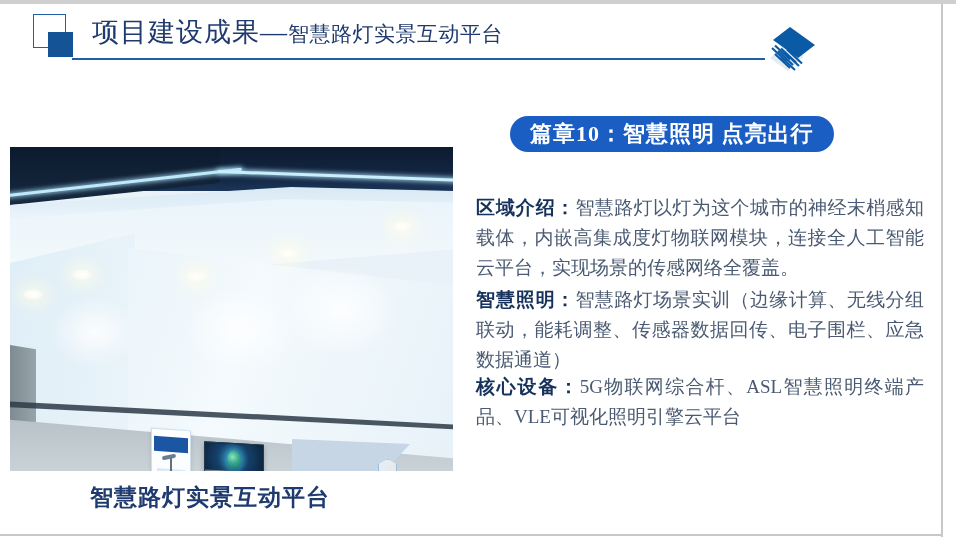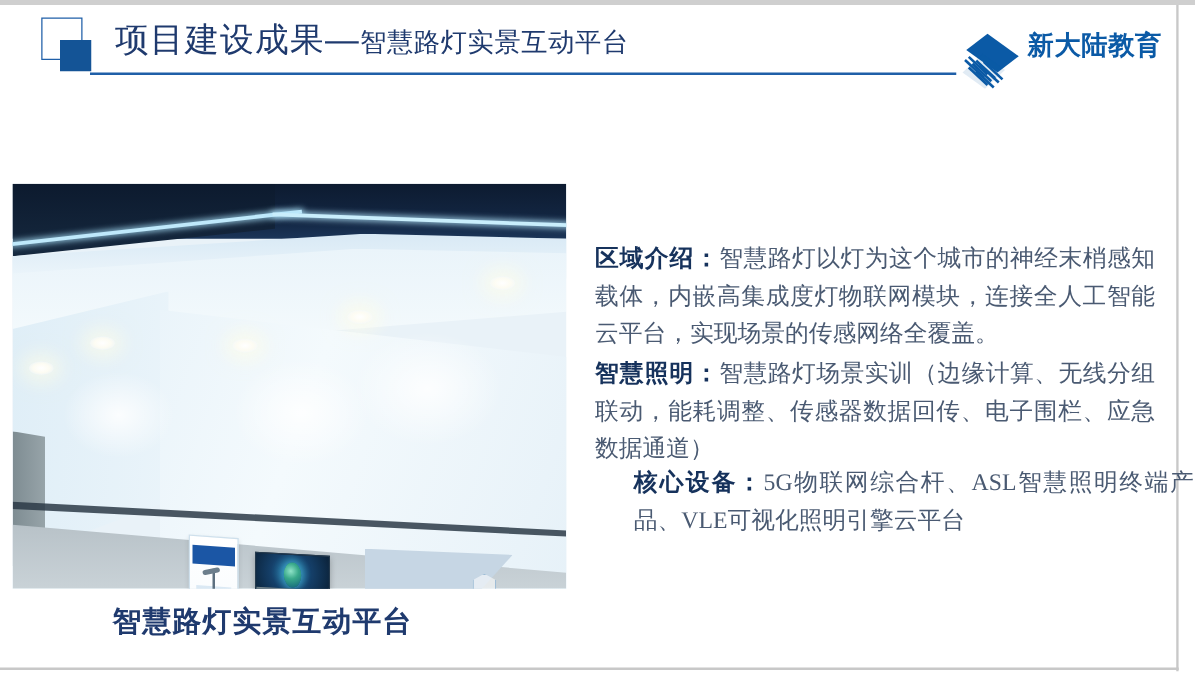--- a/index.html
+++ b/index.html
@@ -63,21 +63,21 @@
   }
   .slide-title {
     position: absolute;
     left: 92px; top: 19px;
     white-space: nowrap;
     color: #1F3A6E;
     line-height: 1;
   }
   .slide-title .t-main {
     font-size: 27px;
-    font-family: Liberation Sans, sans-serif;
+    font-family: Liberation Serif, serif;
     font-weight: 400;
     letter-spacing: 1px;
     margin-top: 47px;
   }
   .slide-title .t-sub {
     font-size: 21px;
     font-family: "Liberation Serif", "DejaVu Serif", serif;
     font-weight: 400;
     letter-spacing: 0.5px;
   }
@@ -314,21 +314,21 @@
     color: #4A5A72;
     text-align: justify;
   }
   .body-block .lbl {
     font-weight: 700;
     color: #16325C;
     letter-spacing: 0.5px;
   }
   #para1 { top: 193px; }
   #para2 { top: 285px; }
-  #para3 { top: 372px; margin-left: 31px; }
+  #para3 { top: 372px; }
 </style>
 </head>
 <body>
 
 <div id="slide">
 
   <div class="edge-top"></div>
   <div class="edge-right"></div>
   <div class="edge-right-fill"></div>
   <div class="edge-bottom"></div>
@@ -350,21 +350,20 @@
         <line x1="11" y1="19.5" x2="26" y2="33.5"></line>
         <line x1="14" y1="25" x2="29" y2="39"></line>
         <line x1="17" y1="22.5" x2="32" y2="36.5"></line>
         <line x1="11" y1="28" x2="26" y2="42"></line>
         <line x1="20" y1="26" x2="35" y2="40"></line>
         <line x1="23" y1="23.5" x2="38" y2="37.5"></line>
         <line x1="17" y1="31" x2="31" y2="44"></line>
       </g>
     </svg>
     <div class="logo-text">
-      <span class="logo-cn">新大陆教育</span>
     </div>
   </div>
 
   <div class="photo">
     <div class="ph-ceiling"></div>
     <div class="ph-ceiling-2"></div>
     <div class="ph-cove"></div>
     <div class="ph-ledstrip"></div>
     <div class="ph-ledstrip2"></div>
     <div class="ph-ceilplane"></div>
@@ -401,20 +400,21 @@
     </div>
 
     <div class="ph-chevron-gray2"></div>
 
     <div class="ph-hex" style="left:368px; top:312px;"></div>
 
   </div>
 
   <div class="photo-caption">智慧路灯实景互动平台</div>
 
+  <div class="chapter-banner">篇章10：智慧照明 点亮出行</div>
 
   <div class="body-block" id="para1">
     <span class="lbl">区域介绍：</span><span>智慧路灯以灯为这个城市的神经末梢感知载体，内嵌高集成度灯物联网模块，连接全人工智能云平台，实现场景的传感网络全覆盖。</span>
   </div>
 
   <div class="body-block" id="para2">
     <span class="lbl">智慧照明：</span><span>智慧路灯场景实训（边缘计算、无线分组联动，能耗调整、传感器数据回传、电子围栏、应急数据通道）</span>
   </div>
 
   <div class="body-block" id="para3">

